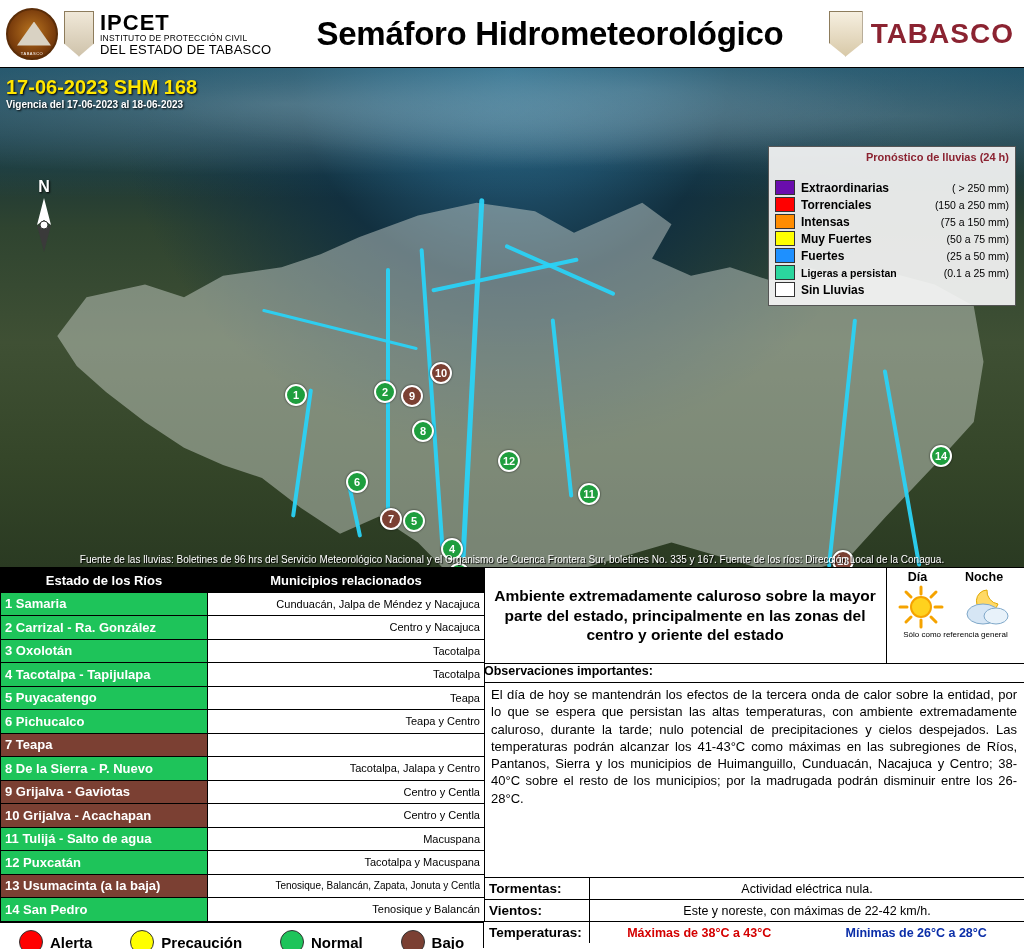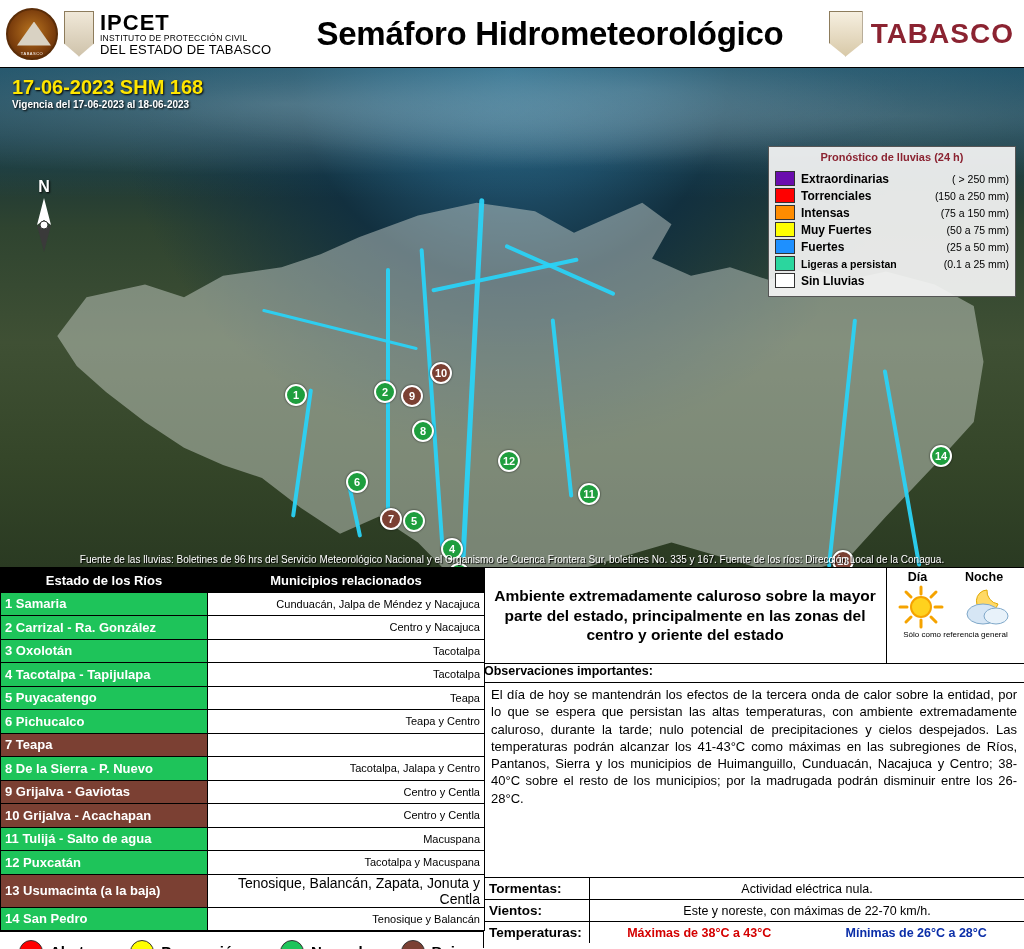--- a/index.html
+++ b/index.html
@@ -82,34 +82,34 @@
       24% 73%, 20% 70%, 16% 66%, 12% 60%, 8% 53%, 5% 47%
     );
   }
   .sea-overlay{
     position:absolute; left:0; top:0; width:1024px; height:130px;
     background:linear-gradient(rgba(40,110,140,.55), rgba(40,110,140,0));
   }
   .river { position:absolute; background:#2ad2f5; border-radius:6px; opacity:.95; }
 
   .date-box {
-    position:absolute; left:12px; top:8px; color:#ffffff;
+    position:absolute; left:6px; top:8px; color:#ffffff;
   }
   .date-box .d1 { font-size:20px; font-weight:bold; color:#ffe600; text-shadow:1px 1px 2px #000; }
   .date-box .d2 { font-size:10px; font-weight:bold; color:#ffffff; text-shadow:1px 1px 2px #000; }
 
   .compass { position:absolute; left:20px; top:110px; width:48px; height:80px; color:#fff; text-align:center; }
   .compass .n { font-size:16px; font-weight:bold; text-shadow:1px 1px 2px #000; }
   .compass svg { display:block; margin:0 auto; }
 
   .legend {
     position:absolute; right:8px; top:78px; width:248px;
     background:rgba(245,245,245,.92); border:1px solid #555; padding:4px 6px 6px 6px;
   }
-  .legend h4 { margin:0 0 8px 0; font-size:11px; color:#8b2331; text-align:center; font-weight:bold; }
+  .legend h4 { margin:0 0 17px 0; font-size:11px; color:#8b2331; text-align:right; font-weight:bold; }
   .legend-row { display:flex; align-items:center; gap:6px; margin:2px 0; }
   .legend-swatch { width:20px; height:15px; border:1px solid #333; flex:none; }
   .legend-label { font-size:12px; font-weight:bold; flex:1; }
   .legend-range { font-size:10.5px; }
   .legend-row.small .legend-label { font-size:10.5px; font-weight:bold; }
 
   .pin {
     position:absolute; width:22px; height:22px; border-radius:50%;
     border:2px solid #ffffff; color:#fff; font-size:11px; font-weight:bold;
     display:flex; align-items:center; justify-content:center;
@@ -355,21 +355,21 @@
           <tr>
             <td class="rio" style="background:#1ec45a"><span>11</span>&nbsp;<span>Tulijá - Salto de agua</span></td>
             <td class="mun">Macuspana</td>
           </tr>
           <tr>
             <td class="rio" style="background:#1ec45a"><span>12</span>&nbsp;<span>Puxcatán</span></td>
             <td class="mun">Tacotalpa y Macuspana</td>
           </tr>
           <tr>
             <td class="rio" style="background:#7b4033"><span>13</span>&nbsp;<span>Usumacinta (a la baja)</span></td>
-            <td class="mun" style="font-size:14px">Tenosique, Balancán, Zapata, Jonuta y Centla</td>
+            <td class="mun" style="font-size:10px">Tenosique, Balancán, Zapata, Jonuta y Centla</td>
           </tr>
           <tr>
             <td class="rio" style="background:#1ec45a"><span>14</span>&nbsp;<span>San Pedro</span></td>
             <td class="mun">Tenosique y Balancán</td>
           </tr>
         </tbody>
       </table>
 
       <div class="status-legend">
         <div class="status-item">
@@ -425,21 +425,21 @@
 
       <div class="obs-title">Observaciones importantes:</div>
       <div class="obs-text">El día de hoy se mantendrán los efectos de la tercera onda de calor sobre la entidad, por lo que se espera que persistan las altas temperaturas, con ambiente extremadamente caluroso, durante la tarde; nulo potencial de precipitaciones y cielos despejados. Las temperaturas podrán alcanzar los 41-43°C como máximas en las subregiones de Ríos, Pantanos, Sierra y los municipios de Huimanguillo, Cunduacán, Nacajuca y Centro; 38-40°C sobre el resto de los municipios; por la madrugada podrán disminuir entre los 26-28°C.</div>
 
       <div class="kv">
         <div class="k">Tormentas:</div>
         <div class="v">Actividad eléctrica nula.</div>
       </div>
       <div class="kv">
         <div class="k">Vientos:</div>
-        <div class="v">Este y noreste, con máximas de 22-70 km/h.</div>
+        <div class="v">Este y noreste, con máximas de 22-42 km/h.</div>
       </div>
       <div class="kv temps">
         <div class="k">Temperaturas:</div>
         <div class="v">
           <span class="tmax">Máximas de 38°C a 43°C</span>
           <span class="tmin">Mínimas de 26°C a 28°C</span>
         </div>
       </div>
     </div>
 

